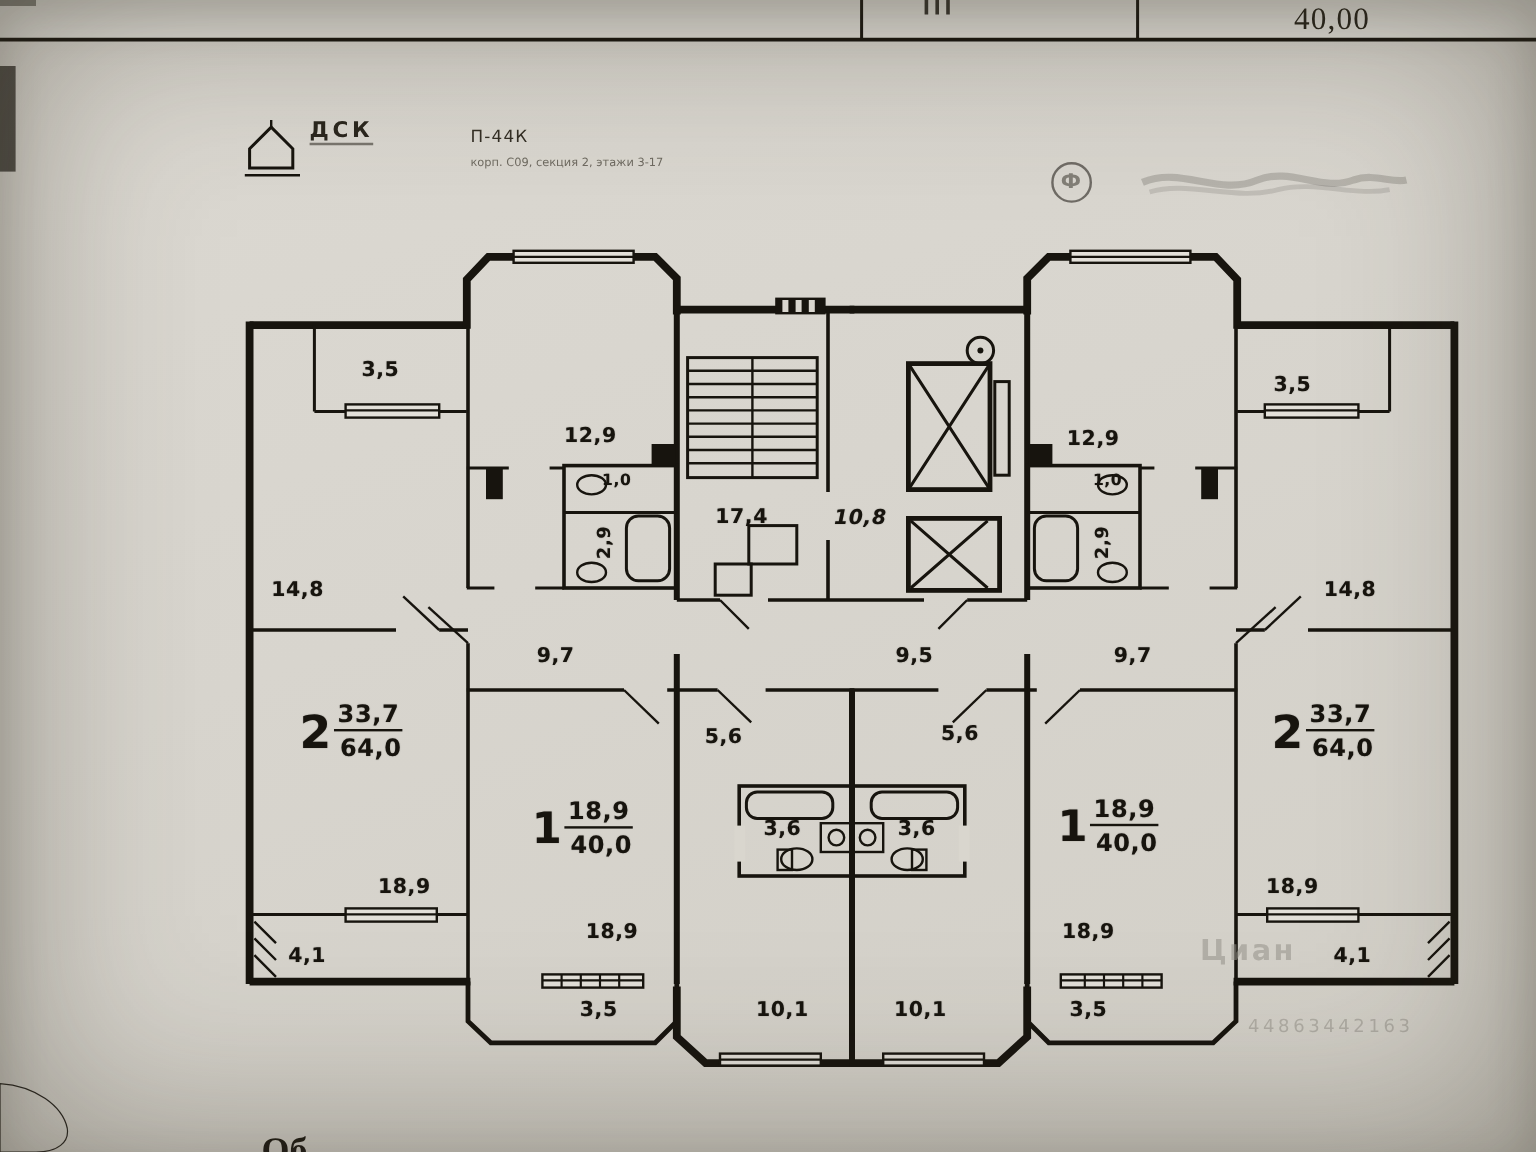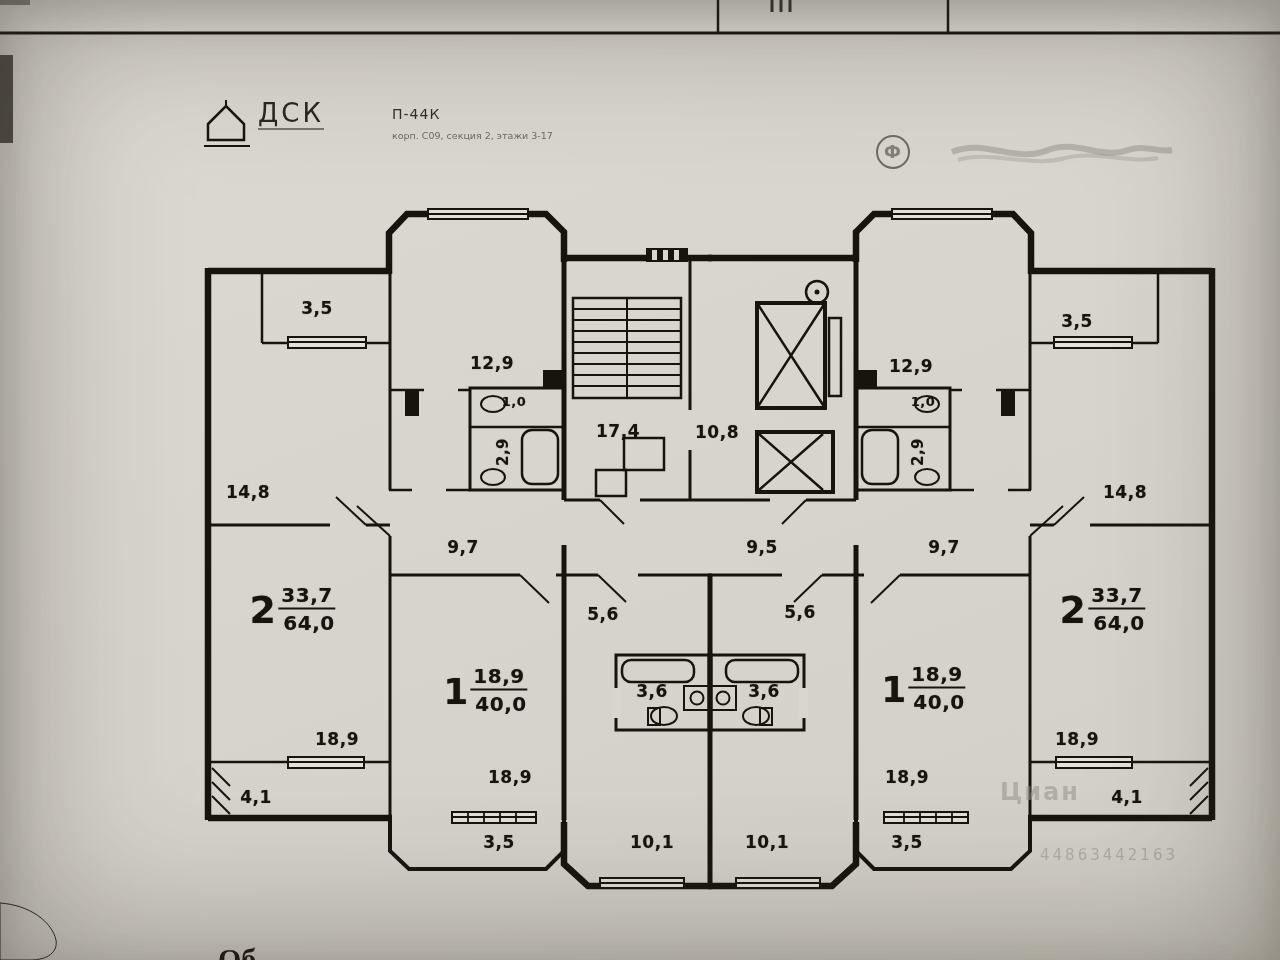--- a/index.html
+++ b/index.html
@@ -28,37 +28,38 @@
     position:absolute;font-family:"DejaVu Sans",sans-serif;font-weight:700;font-size:17px;
     color:#17140e;letter-spacing:.5px;white-space:nowrap;
     text-shadow:0 0 1px rgba(23,20,14,.4);
   }
   .frac-top{border-bottom:2px solid #17140e;padding:0 3px 1px;}
   .hdr-value{
     position:absolute;top:1px;left:1020px;width:180px;text-align:center;z-index:2;
     font-family:"Liberation Serif",serif;font-size:26px;color:#262219;letter-spacing:1px;
   }
   .logo{position:absolute;top:98px;left:200px;display:flex;align-items:center;gap:6px;z-index:5;}
-  .logo-text{font-size:26px;font-weight:400;letter-spacing:3px;color:#2a261e;border-bottom:2px solid rgba(42,38,30,.55);}
+  .logo-text{font-size:18px;font-weight:700;letter-spacing:3px;color:#2a261e;border-bottom:2px solid rgba(42,38,30,.55);}
   .series{position:absolute;top:106px;left:392px;font-size:14px;font-weight:400;letter-spacing:1px;color:#332e24;z-index:5;}
   .subtitle{position:absolute;top:130px;left:392px;width:240px;font-size:9.5px;color:#4a463c;opacity:.75;filter:blur(.4px);z-index:5;}
   .stamp-letter{position:absolute;top:142px;left:884px;font-size:17px;font-weight:700;color:#4a463e;opacity:.6;z-index:5;}
   .wm-brand{position:absolute;top:778px;left:1000px;font-size:24px;font-weight:800;letter-spacing:2px;
     color:#96938b;opacity:.55;filter:blur(.5px);z-index:8;}
   .wm-digits{position:absolute;top:846px;left:1040px;font-size:15px;letter-spacing:3px;
     color:#8d8a82;opacity:.5;filter:blur(.6px);z-index:8;}
   .footer-text{position:absolute;top:942px;left:218px;font-family:"Liberation Serif",serif;
     font-size:30px;font-weight:700;color:#1c1812;z-index:5;}
 </style>
 </head>
 <body>
 
 <div class="page">
 
   <div class="top-strip"></div>
+  <div class="hdr-value">40,00</div>
 
   <svg class="linework" width="1280" height="960" viewBox="0 0 1280 960">
     <defs>
       <g id="half">
 
         <path class="w6" d="M208,271 H389"></path>
         <path class="w6" d="M208,268 V820"></path>
         <path class="w6" d="M208,818 H392"></path>
         <path class="w6" d="M389,274 V233 L407,214 H546 L564,232 V262"></path>
         <path class="w6" d="M562,258 H712"></path>
@@ -175,21 +176,21 @@
 
   <span class="stamp-letter">Ф</span>
 
   <div id="plan-labels">
       <span class="rlabel" style="left: 317px; top: 308px; transform: translate(-50%, -50%);">3,5</span>
       <span class="rlabel" style="left: 492px; top: 363px; transform: translate(-50%, -50%);">12,9</span>
       <span class="rlabel" style="left: 514px; top: 401px; font-size: 13px; transform: translate(-50%, -50%);">1,0</span>
       <span class="rlabel" style="left: 503px; top: 452px; font-size: 15px; transform: translate(-50%, -50%) rotate(-90deg);">2,9</span>
       <span class="rlabel" style="left: 248px; top: 492px; transform: translate(-50%, -50%);">14,8</span>
       <span class="rlabel" style="left: 618px; top: 431px; transform: translate(-50%, -50%);">17,4</span>
-      <span class="rlabel" style="left: 717px; top: 432px; transform: translate(-50%, -50%);">10,8</span>
+      <span class="rlabel" style="left: 717px; top: 432px; transform: translate(-50%, -50%); font-style: italic;">10,8</span>
       <span class="rlabel" style="left: 463px; top: 547px; transform: translate(-50%, -50%);">9,7</span>
       <span class="rlabel" style="left: 714px; top: 547px; transform: translate(-50%, -50%); margin-left: 48px;">9,5</span>
       <span class="rlabel" style="left: 603px; top: 614px; transform: translate(-50%, -50%);">5,6</span>
       <span class="rlabel" style="left: 652px; top: 691px; transform: translate(-50%, -50%);">3,6</span>
       <span class="rlabel" style="left: 337px; top: 739px; transform: translate(-50%, -50%);">18,9</span>
       <span class="rlabel" style="left: 510px; top: 777px; transform: translate(-50%, -50%);">18,9</span>
       <span class="rlabel" style="left: 256px; top: 797px; transform: translate(-50%, -50%);">4,1</span>
       <span class="rlabel" style="left: 499px; top: 842px; transform: translate(-50%, -50%);">3,5</span>
       <span class="rlabel" style="left: 652px; top: 842px; transform: translate(-50%, -50%);">10,1</span>
       <span class="rlabel" style="left: 263px; top: 610px; font-size: 38px; transform: translate(-50%, -50%); font-weight: 800;">2</span>

